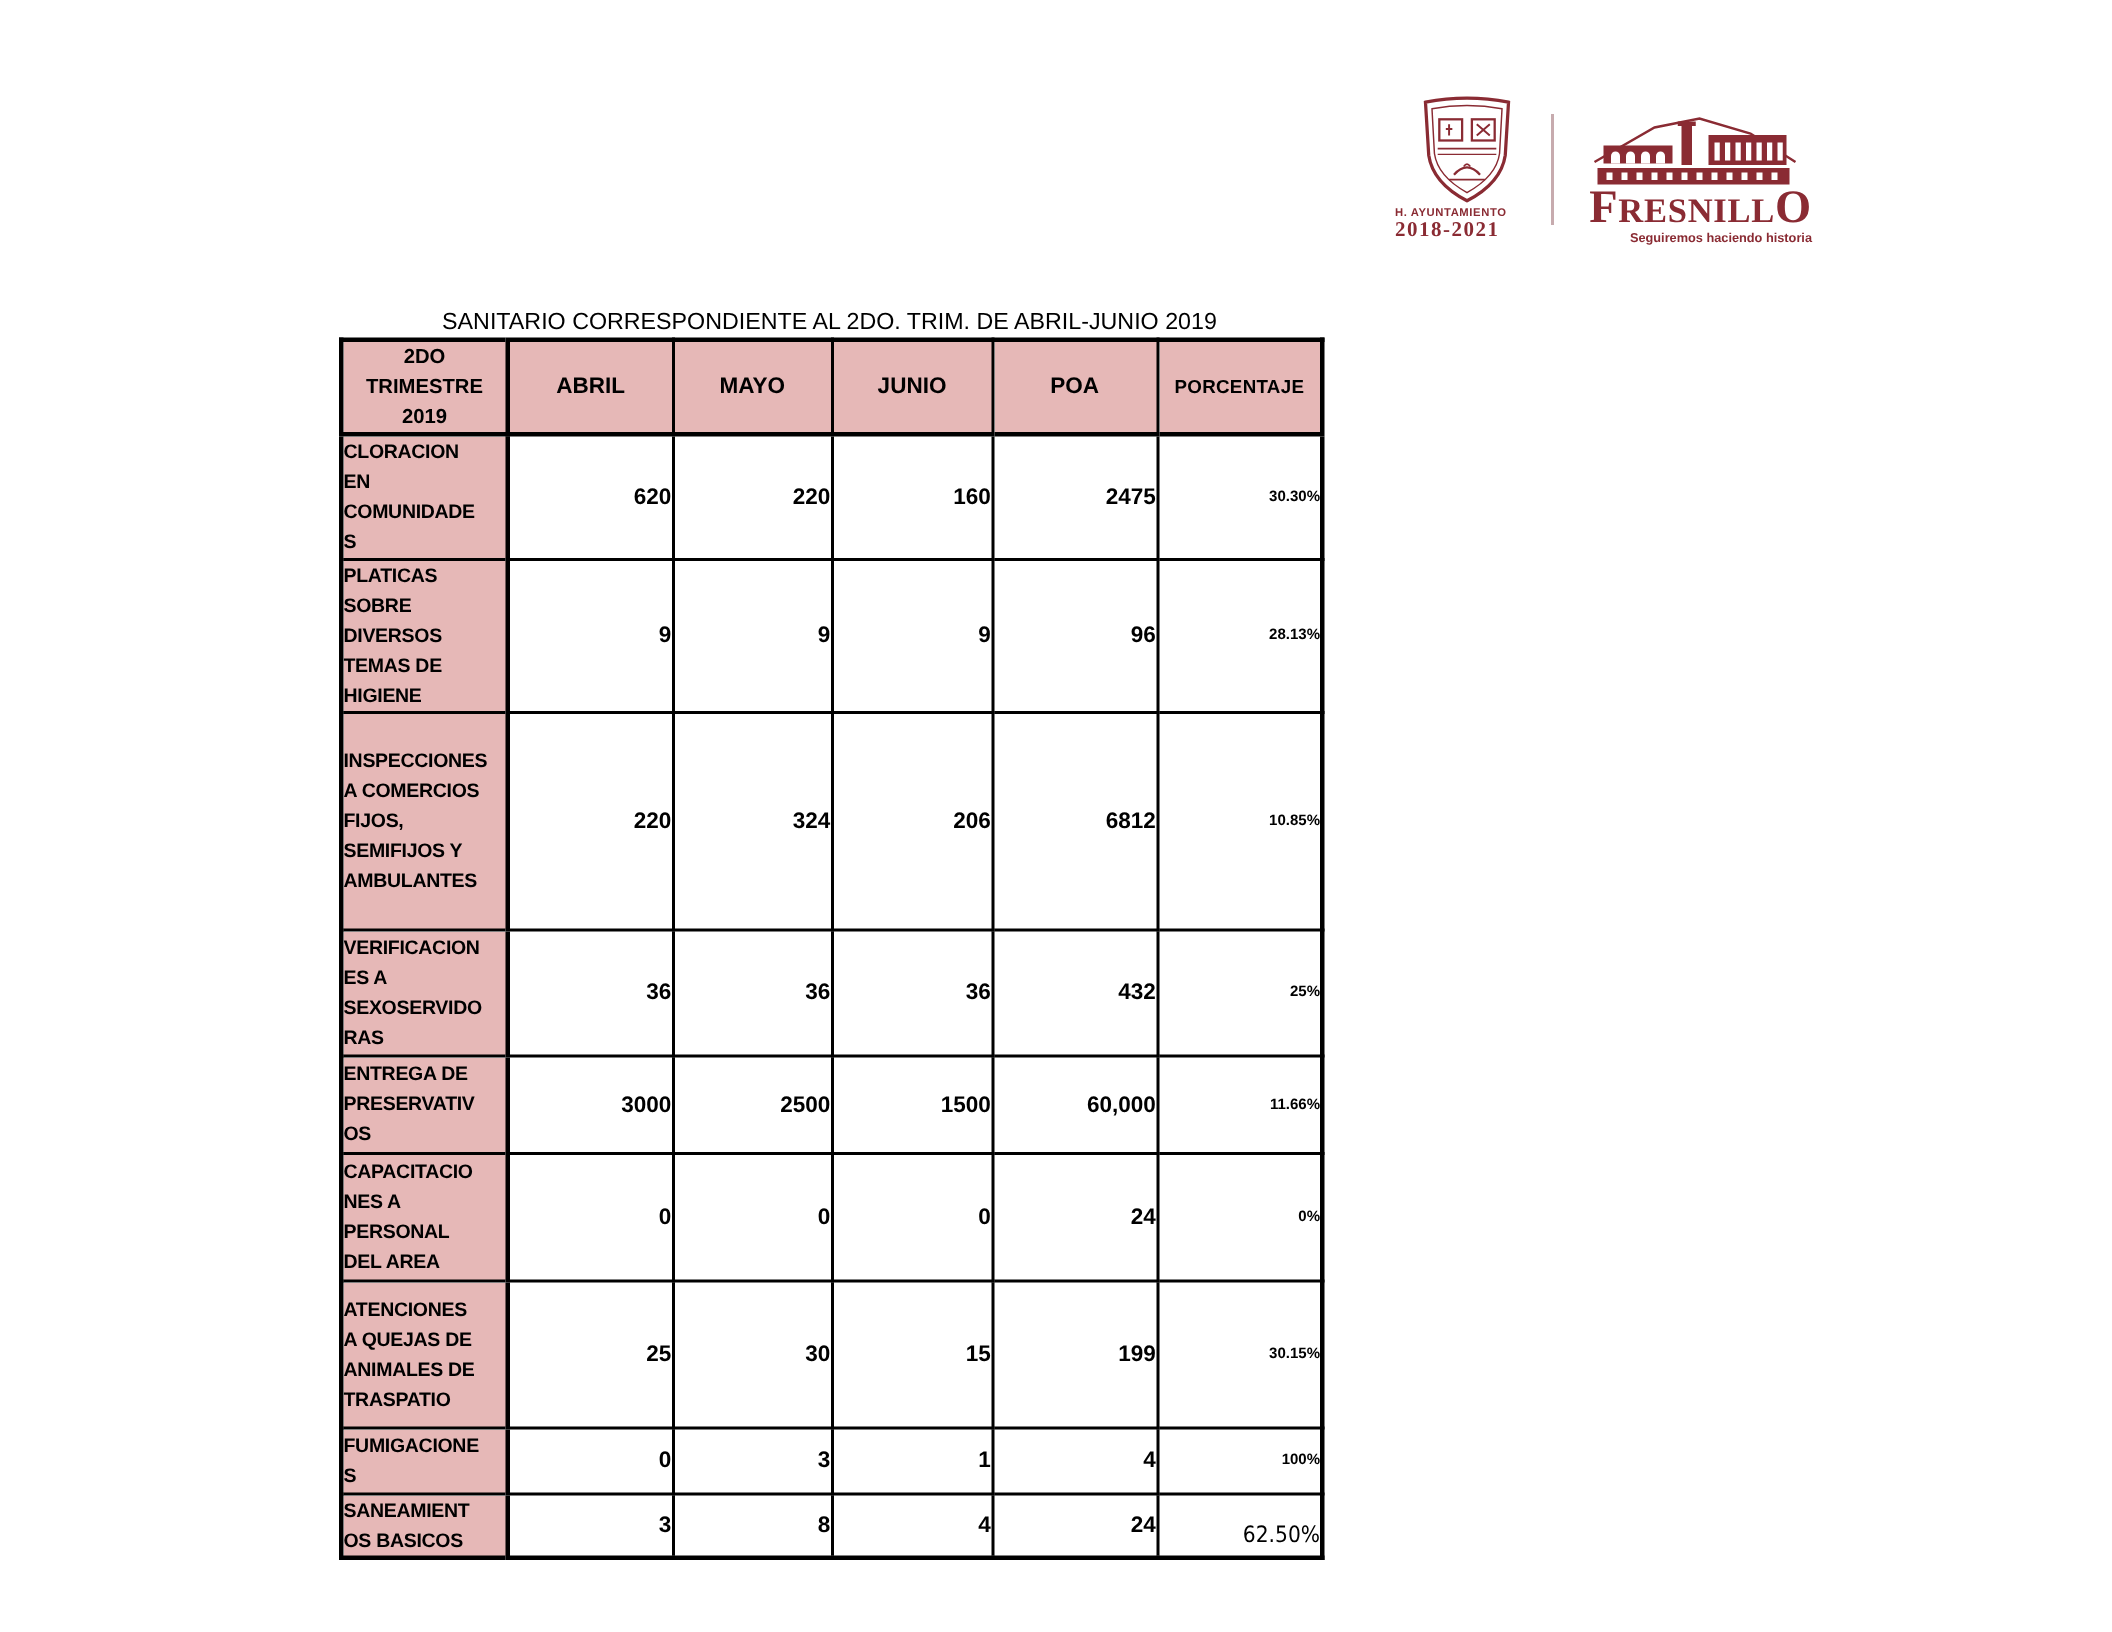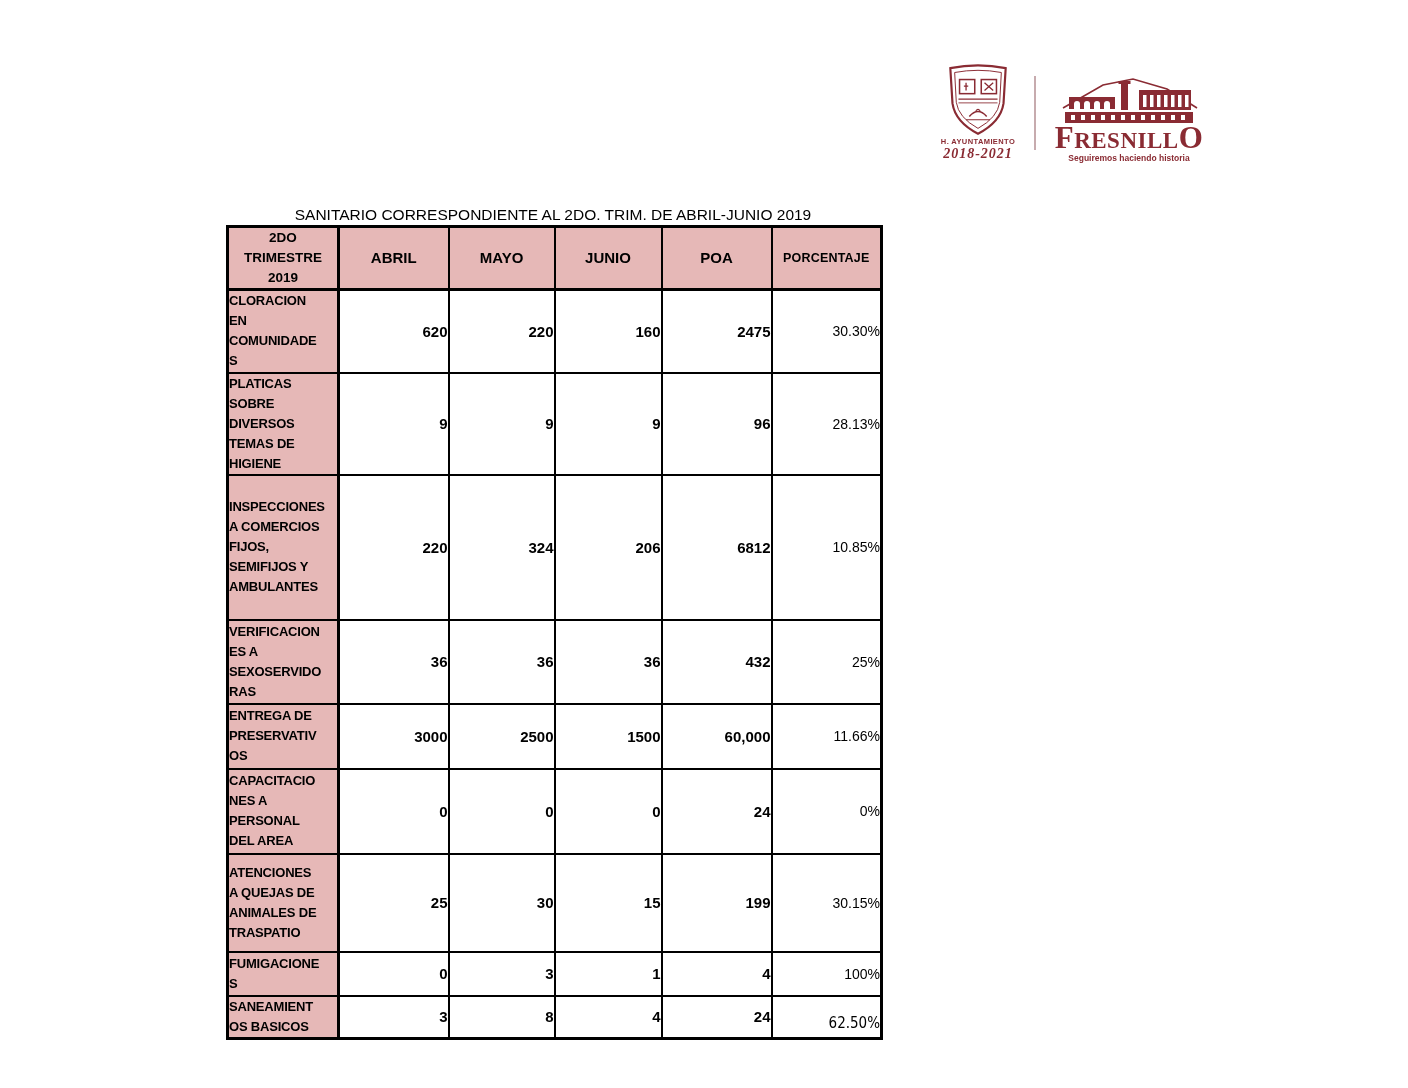--- a/index.html
+++ b/index.html
@@ -15,44 +15,43 @@
 
   
   .branding {
     position: absolute;
     left: 930px;
     top: 60px;
     display: flex;
     align-items: flex-start;
     color: var(--brand, #8a2b33);
   }
-  .crest-block { width: 96px; text-align: center; }
+  .crest-block { width: 96px; }
   .crest-block svg { display: block; margin: 0 auto; }
   .crest-caption {
     font-size: 7.5px;
     font-weight: bold;
     letter-spacing: 0.4px;
     margin-top: 1px;
     white-space: nowrap;
   }
   .crest-years {
     font-family: "Liberation Serif", serif;
     font-size: 14px;
     font-weight: bold;
     letter-spacing: 1px;
     line-height: 1.1;
-    font-style: italic;
   }
   .logo-divider {
     width: 2px;
     height: 74px;
     background: #c7abae;
     margin: 16px 14px 0 8px;
   }
-  .fresnillo-block { width: 158px; text-align: center; margin-top: 16px; }
+  .fresnillo-block { width: 158px; text-align: right; margin-top: 16px; }
   .fresnillo-block svg { display: block; margin: 0 auto; }
   .wordmark {
     font-family: "Liberation Serif", serif;
     font-weight: bold;
     font-size: 23px;
     letter-spacing: 0.5px;
     line-height: 0.9;
     margin-top: -2px;
     white-space: nowrap;
   }
@@ -122,22 +121,22 @@
   td.num-cell {
     background: #fff;
     font-weight: bold;
     font-size: 15px;
     text-align: right;
     vertical-align: middle;
     padding-right: 3px;
   }
   td.pct-cell {
     background: #fff;
-    font-weight: normal;
-    font-size: 14px;
+    font-weight: bold;
+    font-size: 10px;
     text-align: right;
     vertical-align: middle;
     padding-right: 4px;
   }
   td.pct-cell.light {
     font-weight: normal;
     font-size: 15px;
     vertical-align: bottom;
     padding-bottom: 5px;
     font-family: "DejaVu Sans", sans-serif;

